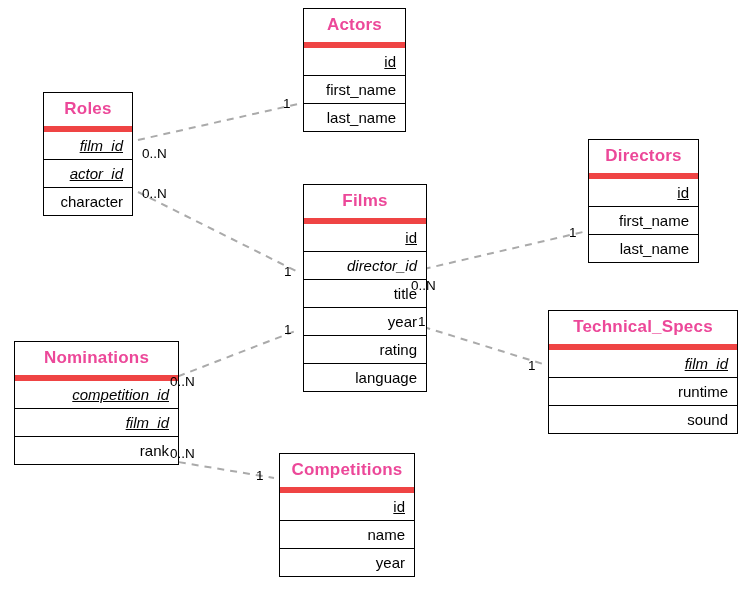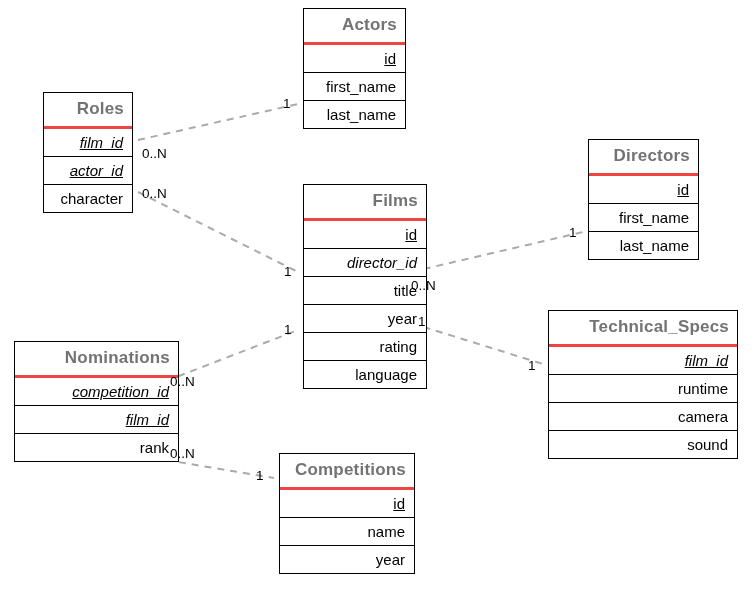--- a/index.html
+++ b/index.html
@@ -29,24 +29,24 @@
   }
   .entity {
     position: absolute;
     border: 1px solid #000000;
     background: #ffffff;
     box-sizing: border-box;
   }
   .entity-title {
     font-size: 17px;
     font-weight: bold;
-    text-align: right;
+    text-align: center;
     padding: 6px 8px 7px 8px;
-    border-bottom: 3px solid #ef4444;
-    color: #737373;
+    border-bottom: 6px solid #ef4444;
+    color: #ec4899;
     letter-spacing: 0.2px;
   }
   .attr {
     font-size: 15px;
     text-align: right;
     padding: 5px 9px 5px 9px;
     border-bottom: 1px solid #000000;
     color: #000000;
     white-space: nowrap;
   }
@@ -106,21 +106,20 @@
       <div class="attr fk">director_id</div>
       <div class="attr">title</div>
       <div class="attr">year</div>
       <div class="attr">rating</div>
       <div class="attr">language</div>
     </div>
     <div class="entity" style="left: 548px; top: 310px; width: 190px;">
       <div class="entity-title">Technical_Specs</div>
       <div class="attr pk">film_id</div>
       <div class="attr">runtime</div>
-      <div class="attr">camera</div>
       <div class="attr">sound</div>
     </div>
     <div class="entity" style="left: 14px; top: 341px; width: 165px;">
       <div class="entity-title">Nominations</div>
       <div class="attr pk">competition_id</div>
       <div class="attr pk">film_id</div>
       <div class="attr">rank</div>
     </div>
     <div class="entity" style="left: 279px; top: 453px; width: 136px;">
       <div class="entity-title">Competitions</div>

